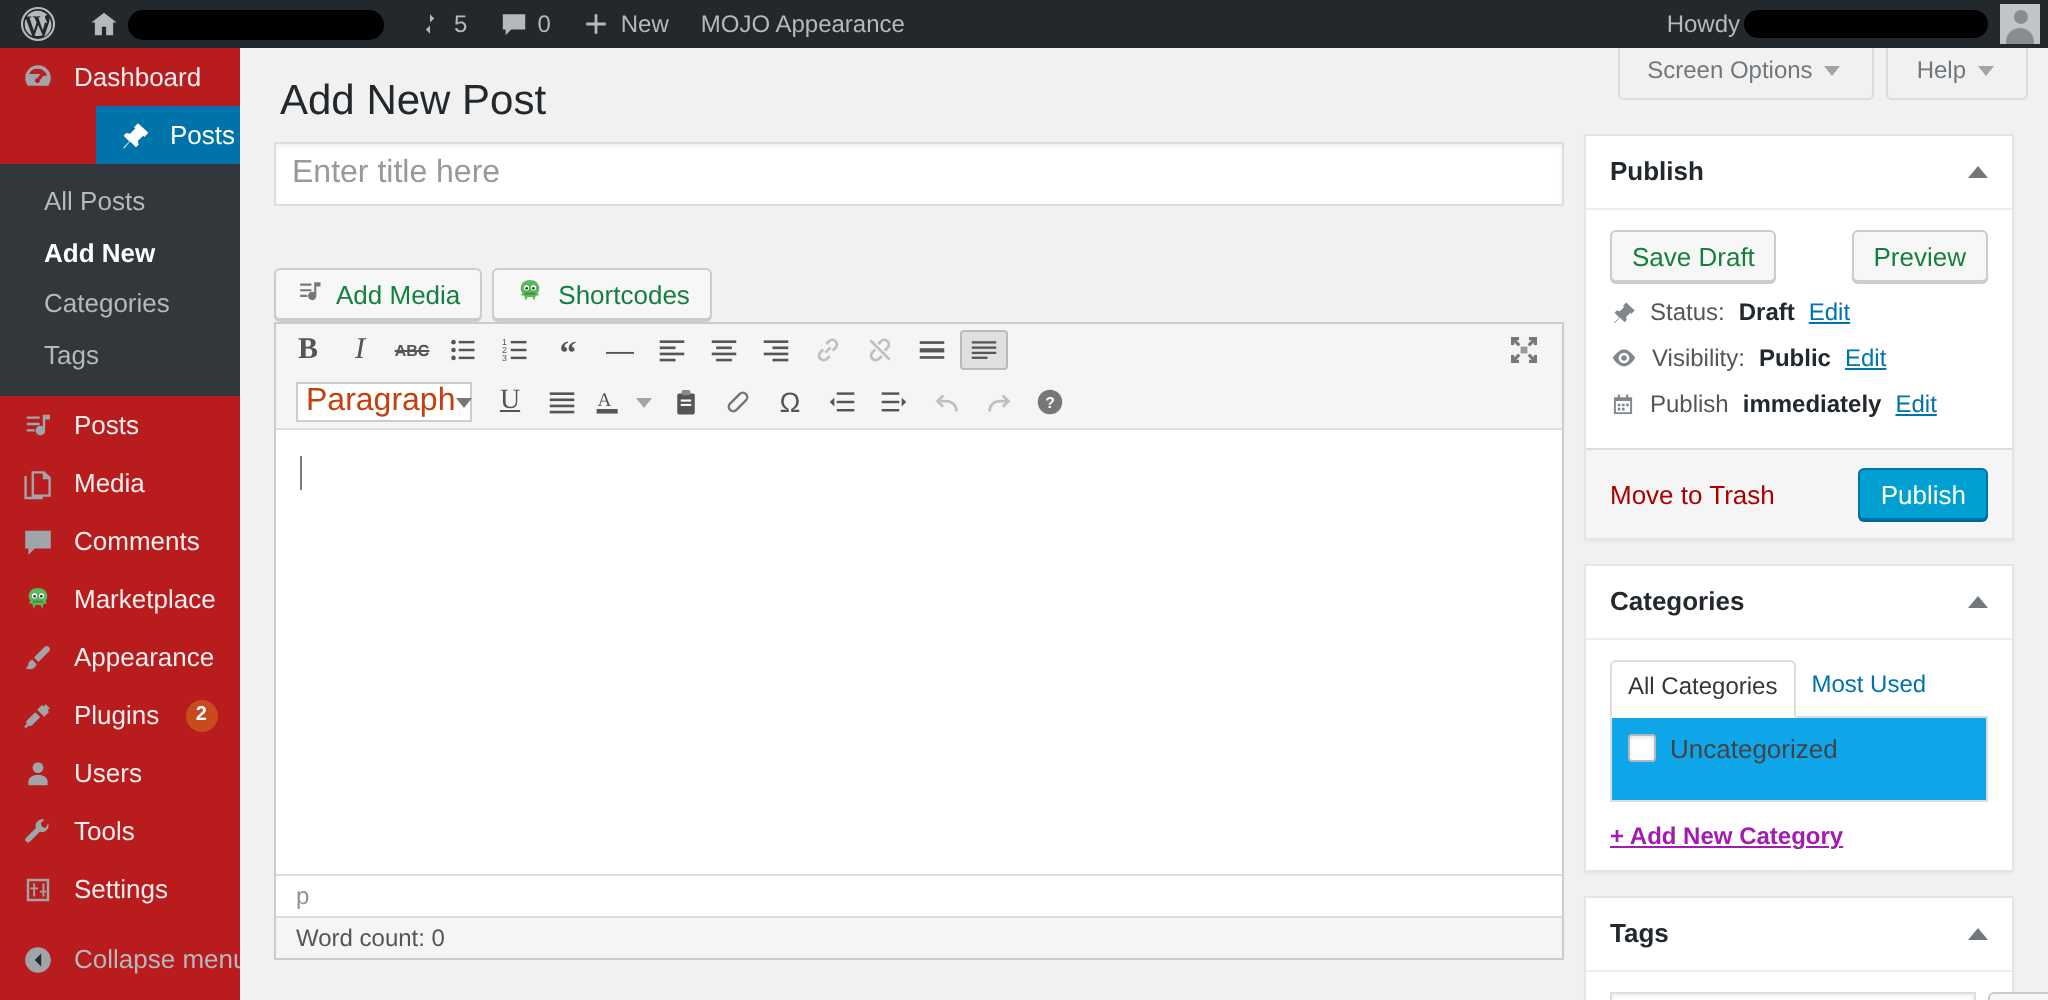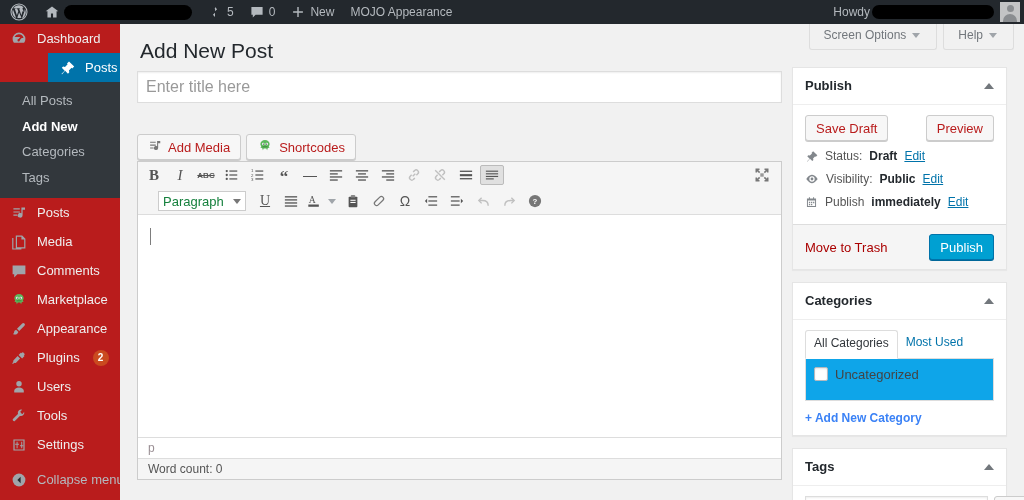--- a/index.html
+++ b/index.html
@@ -118,21 +118,21 @@
     padding: 3px 8px; font-size: 16px; color: #15803d;
     font-family: "Liberation Sans", sans-serif;
     box-shadow: inset 0 1px 2px rgba(0,0,0,.07);
   }
   #title-input::placeholder { color: #999; opacity: 1; }
 
   
   .media-buttons { position: absolute; left: 17px; top: 110px; display: flex; gap: 5px; }
   .btn {
     background: #f7f7f7; border: 1px solid #ccc; border-radius: 3px;
-    color: #b91c1c; font-size: 13px; padding: 0 10px; height: 26px;
+    color: #15803d; font-size: 13px; padding: 0 10px; height: 26px;
     display: inline-flex; align-items: center; gap: 6px;
     box-shadow: 0 1px 0 #ccc; line-height: 1;
     font-family: "Liberation Sans", sans-serif;
   }
   .btn-primary {
     background: #00a0d2; border-color: #0073aa; color: #fff;
     box-shadow: 0 1px 0 #006799;
   }
 
   
@@ -157,23 +157,23 @@
   .tbtn {
     width: 24px; height: 20px; display: flex; align-items: center; justify-content: center;
     color: #555; font-size: 13px; margin: 1px;
   }
   .tbtn.active { background: #e0e0e0; border: 1px solid #bbb; border-radius: 2px; }
   .tbtn.dim { color: #c8c8c8; }
   .tbtn svg { display: block; }
   .fs-btn { position: absolute; right: 6px; top: 2px; }
   .mce-select {
     border: 1px solid #ccc; background: #fff; height: 20px;
-    font-size: 13px; padding: 0 4px; color: #15803d; width: 88px;
+    font-size: 16px; padding: 0 4px; color: #c2410c; width: 88px;
     display: flex; align-items: center; justify-content: space-between;
-    margin: 1px 6px 1px 17px;
+    margin: 1px 6px 1px 7px;
   }
   .mce-select .caret-dn { border-top-color: #777; }
   #editor-body {
     height: 222px; background: #fff; padding: 10px 12px; position: relative;
   }
   .caret { width: 1px; height: 17px; background: #7d7d7d; margin-top: 3px; }
   #post-status-info {
     border-top: 1px solid #ddd; background: #f5f5f5; font-size: 12px; color: #666;
   }
   .path-row { padding: 3px 10px; color: #9a8f94; border-bottom: 1px solid #ddd; background:#fff; }
@@ -217,21 +217,21 @@
   }
   .cat-list {
     border: 1px solid #ddd; border-top: none; height: 42px;
     padding: 8px 8px; background: #0ea5e9;
   }
   .cat-item { display: flex; align-items: center; gap: 7px; font-size: 13px; color: #444; }
   .cbx {
     width: 14px; height: 14px; border: 1px solid #b4b9be;
     background: #fff; border-radius: 2px; box-shadow: inset 0 1px 2px rgba(0,0,0,.1);
   }
-  .add-cat { display: block; margin-top: 10px; font-size: 12px; font-weight: bold; color: #3b82f6; }
+  .add-cat { display: block; margin-top: 10px; font-size: 12px; font-weight: bold; color: #a21caf; text-decoration: underline; }
   .tag-row { display: flex; gap: 6px; align-items: stretch; }
   .tag-input {
     flex: 1; border: 1px solid #ddd; height: 26px; background: #fff;
     box-shadow: inset 0 1px 2px rgba(0,0,0,.07);
   }
 </style>
 </head>
 <body>
 
 <div id="adminbar">

